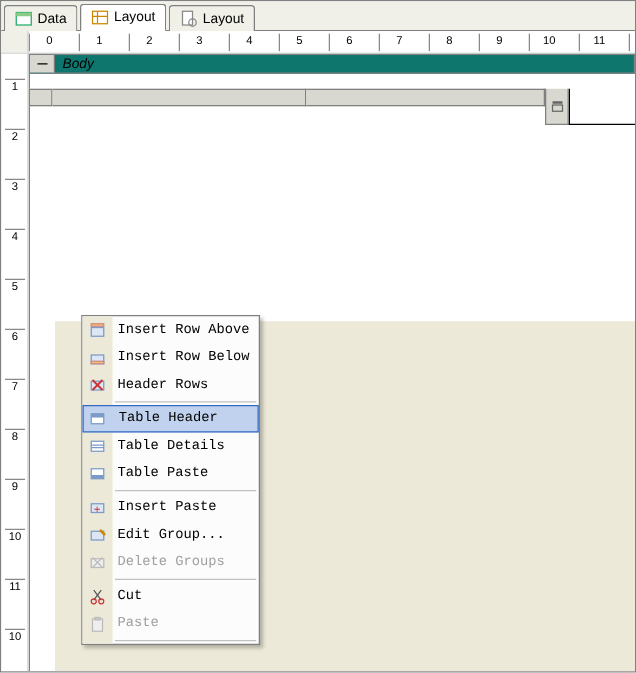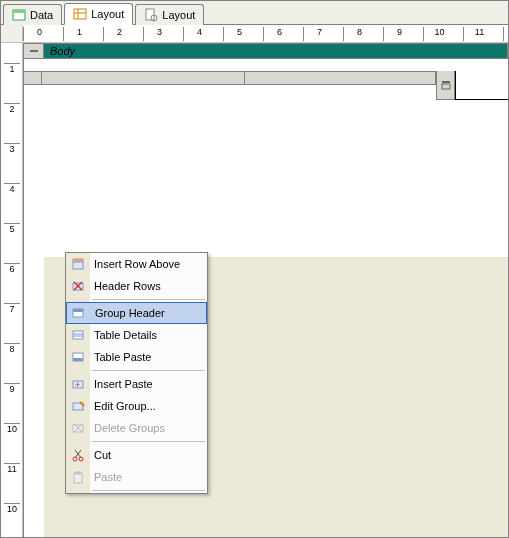--- a/index.html
+++ b/index.html
@@ -192,20 +192,21 @@
   
   .context-menu {
     position: absolute;
     top: 209px;
     left: 42px;
     width: 143px;
     background: #fcfcfc;
     border: 1px solid #808080;
     box-shadow: 2px 2px 3px rgba(0,0,0,0.25);
     z-index: 50;
+    font-family: Liberation Mono, monospace;
   }
   .context-menu .icon-col {
     position: absolute;
     left: 0;
     top: 0;
     bottom: 0;
     width: 24px;
     background: #ece9d8;
   }
   .menu-item {
@@ -348,36 +349,45 @@
             <svg width="14" height="14">
               <rect x="2" y="5" width="10" height="7" fill="#dce6f4" stroke="#7b9ac7"></rect>
               <rect x="2" y="2" width="10" height="2" fill="#f6c36a" stroke="#c88"></rect>
             </svg>
           </span>
           <span>Insert Row Above</span>
         </div>
         <div class="menu-item">
           <span class="mi-icon">
             <svg width="14" height="14">
+              <rect x="2" y="5" width="10" height="7" fill="#dce6f4" stroke="#7b9ac7"></rect>
+              <rect x="2" y="10" width="10" height="2" fill="#f6c36a" stroke="#c88"></rect>
+            </svg>
+          </span>
+          <span>Insert Row Below</span>
+        </div>
+        <div class="menu-item">
+          <span class="mi-icon">
+            <svg width="14" height="14">
               <rect x="2" y="4" width="10" height="7" fill="#dce6f4" stroke="#7b9ac7"></rect>
               <line x1="3" y1="3" x2="11" y2="11" stroke="#c33" stroke-width="1.5"></line>
               <line x1="11" y1="3" x2="3" y2="11" stroke="#c33" stroke-width="1.5"></line>
             </svg>
           </span>
           <span>Header Rows</span>
         </div>
         <div class="menu-sep"></div>
         <div class="menu-item highlight">
           <span class="mi-icon">
             <svg width="14" height="14">
               <rect x="2" y="3" width="10" height="8" fill="#fff" stroke="#7b9ac7"></rect>
               <rect x="2" y="3" width="10" height="3" fill="#7b9ac7"></rect>
             </svg>
           </span>
-          <span>Group Header</span>
+          <span>Table Header</span>
         </div>
         <div class="menu-item">
           <span class="mi-icon">
             <svg width="14" height="14">
               <rect x="2" y="3" width="10" height="8" fill="#fff" stroke="#7b9ac7"></rect>
               <line x1="2" y1="6" x2="12" y2="6" stroke="#7b9ac7"></line>
               <line x1="2" y1="8" x2="12" y2="8" stroke="#7b9ac7"></line>
             </svg>
           </span>
           <span>Table Details</span>

